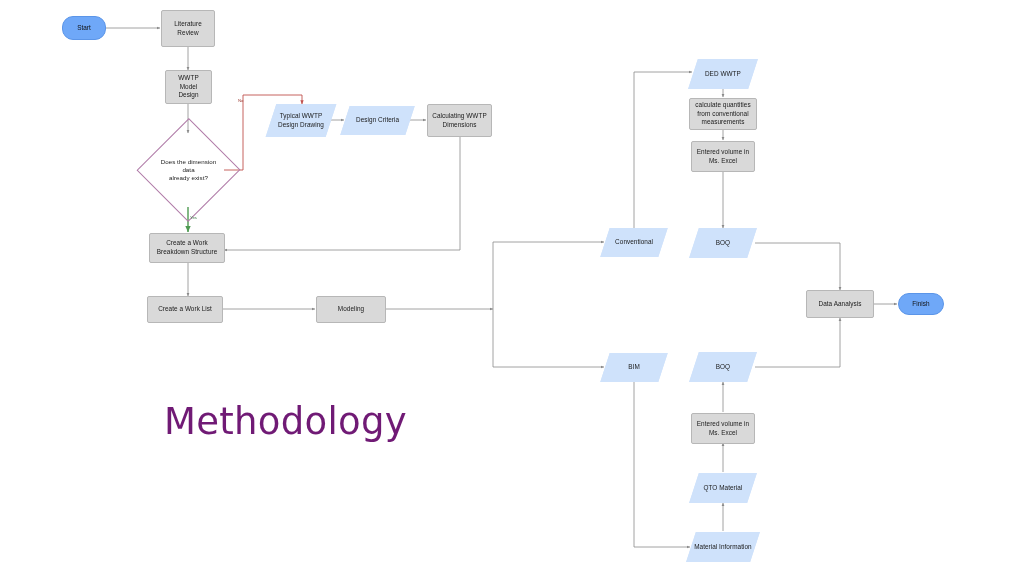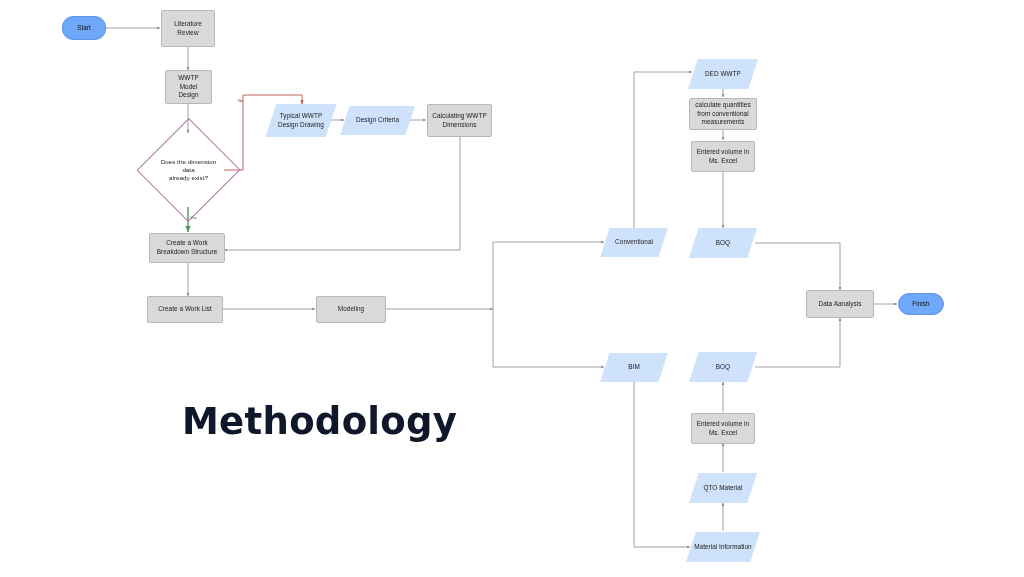--- a/index.html
+++ b/index.html
@@ -88,26 +88,26 @@
     font-size: 4.3px;
     color: #555;
     z-index: 4;
     white-space: nowrap;
   }
   .edge-label.no  { color: #9c3a32; }
   .edge-label.yes { color: #3a7a44; }
 
   #page-title {
     position: absolute;
-    left: 182px;
+    left: 164px;
     top: 400px;
     font-size: 37px;
-    font-weight: 700;
+    font-weight: 400;
     letter-spacing: 0.3px;
-    color: #0f172a;
+    color: #701a75;
     font-family: "DejaVu Sans", sans-serif;
     z-index: 5;
   }
 </style>
 </head>
 <body>
 
 <div id="canvas">
 
   <svg id="edges" viewBox="0 0 1024 577" xmlns="http://www.w3.org/2000/svg">

